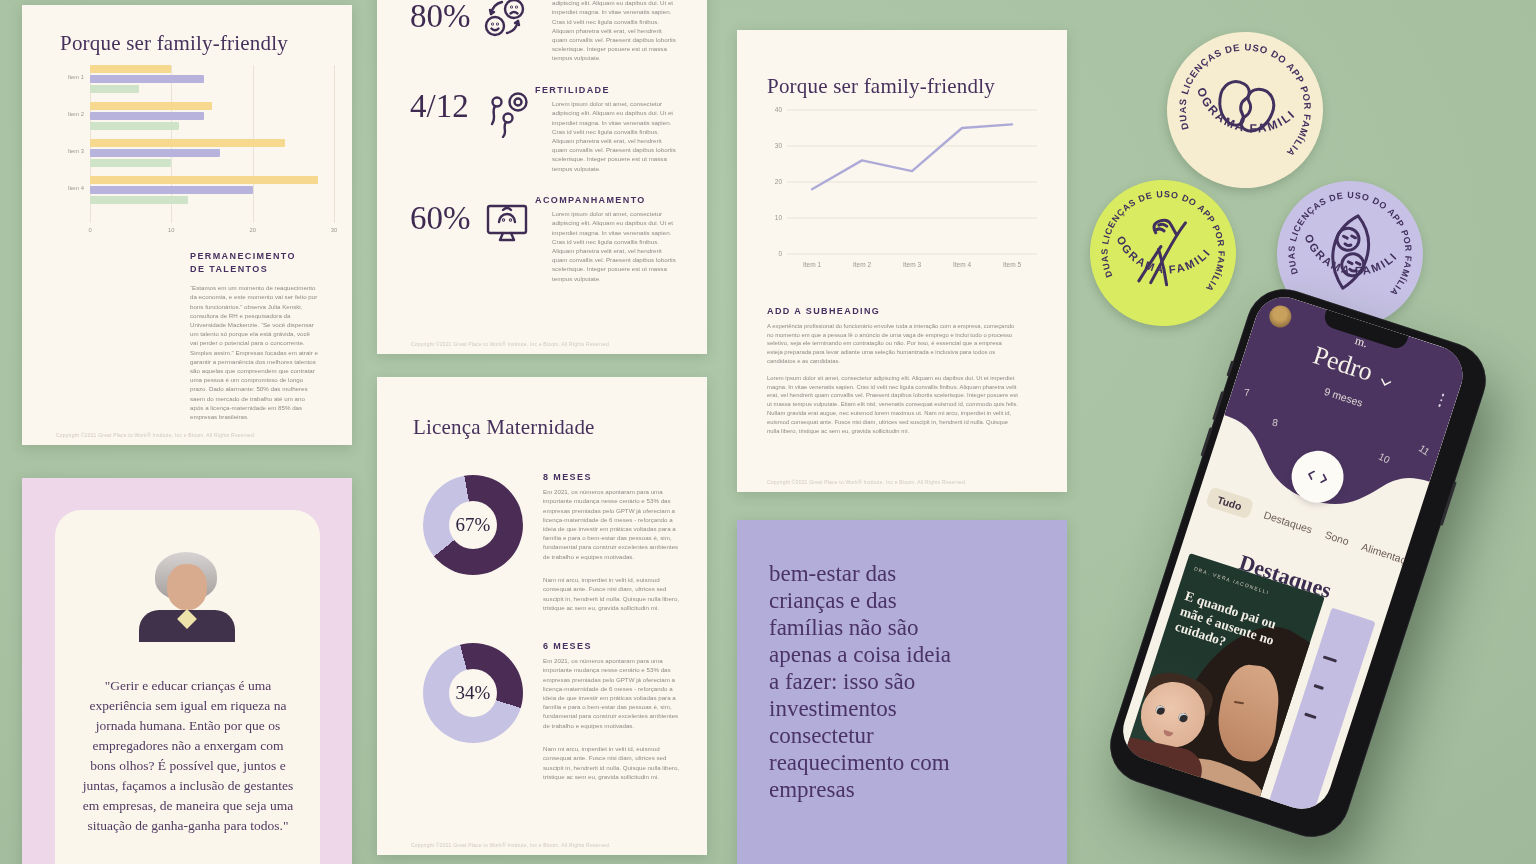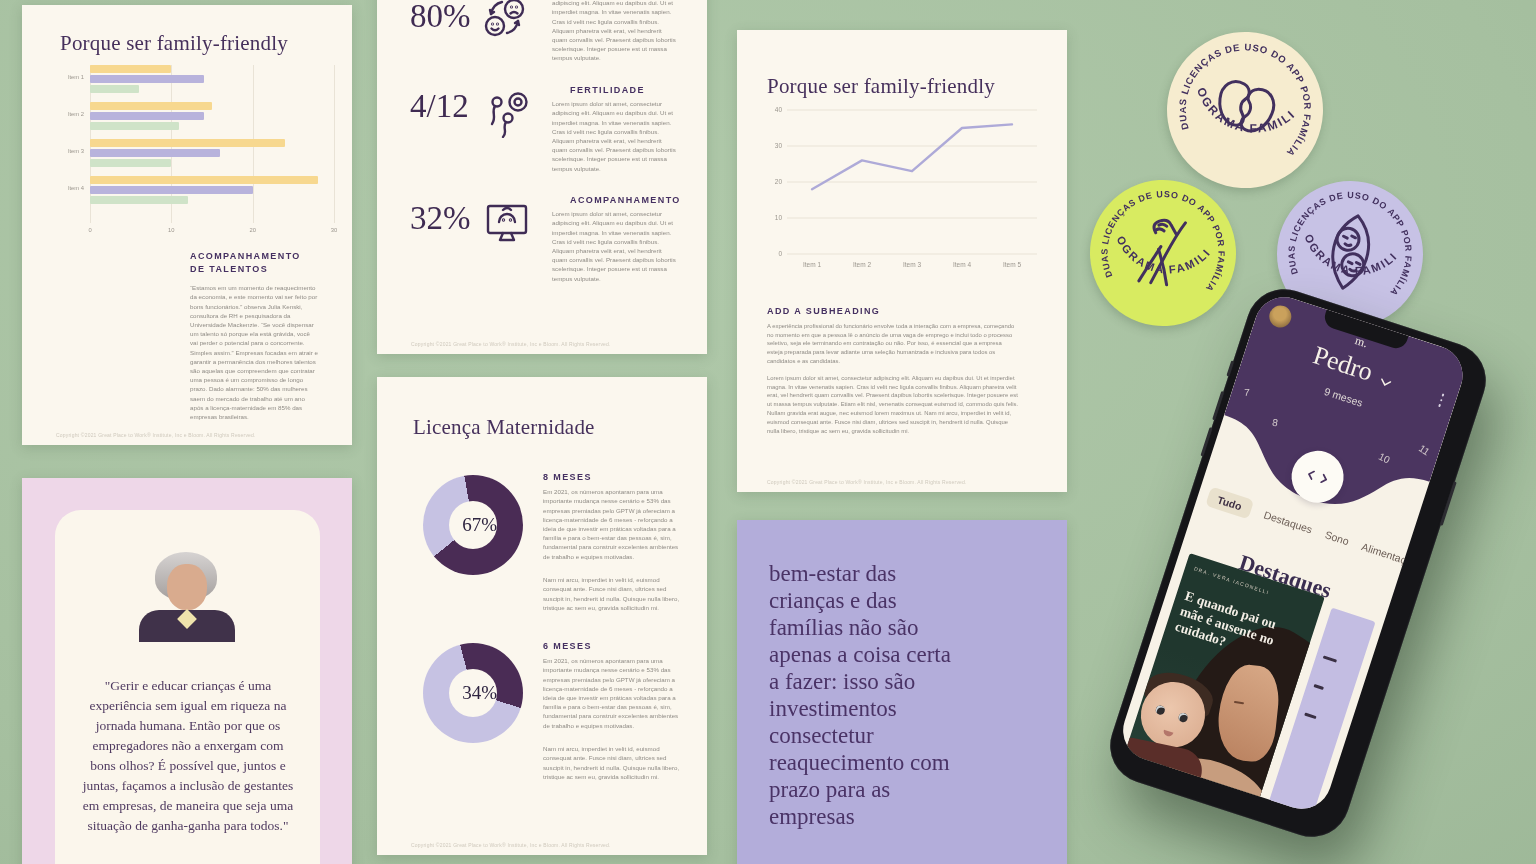--- a/index.html
+++ b/index.html
@@ -23,28 +23,28 @@
   .xticks{position:absolute;left:68px;top:222px;width:244px;height:10px;}
   .xticks span{position:absolute;transform:translateX(-50%);font-size:5.8px;color:#9b968e;}
   #cardA .mini-h{left:168px;top:238px;width:120px;}
   #cardA .body-txt{left:168px;top:272px;width:128px;}
 
   
   #cardB{left:377px;top:-58px;width:330px;height:412px;}
   .stat-num{position:absolute;font-family:"Liberation Serif",serif;font-size:33px;color:#3f2b52;}
   .stat-icon{position:absolute;}
   .stat-icon svg{stroke:#3f2c55;stroke-width:2.4;fill:none;stroke-linecap:round;stroke-linejoin:round;}
-  #cardB .mini-h{left:193px;width:130px;}
+  #cardB .mini-h{left:158px;width:130px;}
   #cardB .body-txt{left:175px;width:126px;}
 
   
   #cardC{left:377px;top:377px;width:330px;height:478px;}
   #cardC .slide-title{left:36px;top:24px;}
   .donut{position:absolute;width:100px;height:100px;border-radius:50%;}
-  .hole{position:absolute;inset:26%;background:#fbf7ee;border-radius:50%;display:flex;align-items:center;justify-content:flex-end;}
+  .hole{position:absolute;inset:26%;background:#fbf7ee;border-radius:50%;display:flex;align-items:center;justify-content:center;}
   .hole span{font-family:"Liberation Serif",serif;font-size:19px;color:#2e2440;}
   #cardC .mini-h{left:166px;width:130px;}
   #cardC .body-txt{left:166px;width:140px;}
 
   
   #cardD{left:22px;top:478px;width:330px;height:400px;background:#eed7e8;}
   .inner-quote{position:absolute;left:33px;top:32px;width:265px;height:390px;background:#fbf6ec;border-radius:26px;}
   .portrait{position:absolute;left:84px;top:42px;width:96px;height:90px;}
   .p-hair{position:absolute;left:16px;top:0;width:62px;height:48px;background:linear-gradient(180deg,#d6d3d2,#a5a09e);border-radius:50% 50% 42% 42%;}
   .p-face{position:absolute;left:28px;top:12px;width:40px;height:46px;background:#d9ab8e;border-radius:46%;}
@@ -162,21 +162,21 @@
           <i class="hbar" style="width: 66.6667%; background: rgb(184, 179, 220);"></i>
           <i class="hbar" style="width: 40%; background: rgb(207, 227, 200);"></i>
         </div>
       </div>
     <div class="xticks">
         <span style="left: 0%;">0</span>
         <span style="left: 33.3333%;">10</span>
         <span style="left: 66.6667%;">20</span>
         <span style="left: 100%;">30</span>
       </div>
-    <h2 class="mini-h">ACOMPANHAMENTO DE TALENTOS</h2>
+    <h2 class="mini-h">PERMANECIMENTO DE TALENTOS</h2>
     <p class="body-txt">“Estamos em um momento de reaquecimento da economia, e este momento vai ser feito por bons funcionários.” observa Julia Kenski, consultora de RH e pesquisadora da Universidade Mackenzie. “Se você dispensar um talento só porque ela está grávida, você vai perder o potencial para o concorrente. Simples assim.” Empresas focadas em atrair e garantir a permanência dos melhores talentos são aquelas que compreendem que contratar uma pessoa é um compromisso de longo prazo. Dado alarmante: 50% das mulheres saem do mercado de trabalho até um ano após a licença-maternidade em 85% das empresas brasileiras.</p>
     <span class="copyright">Copyright ©2021 Great Place to Work® Institute, Inc e Bloom. All Rights Reserved.</span>
   </section>
 
   <section class="card" id="cardB">
     <span class="stat-num" style="left:33px;top:56px;">80%</span>
     <span class="stat-icon" style="left:105px;top:56px;">
       <svg width="46" height="42" viewBox="0 0 46 42">
         <circle cx="13" cy="28" r="9"></circle>
           <path d="M9.5 30.5 q3.5 3.5 7 0"></path>
@@ -202,21 +202,21 @@
           <circle cx="33" cy="12" r="3.5"></circle>
         <circle cx="12" cy="12" r="4.5"></circle>
           <path d="M10 16 C6 22 12 27 7 34"></path>
         <circle cx="23" cy="28" r="4.5"></circle>
           <path d="M21 32 C17 38 23 42 18 47"></path>
       </svg>
     </span>
     <p class="body-txt" style="top:151px;">Lorem ipsum dolor sit amet, consectetur adipiscing elit. Aliquam eu dapibus dui. Ut et imperdiet magna. In vitae venenatis sapien. Cras id velit nec ligula convallis finibus. Aliquam pharetra velit erat, vel hendrerit quam convallis vel. Praesent dapibus lobortis scelerisque. Integer posuere est ut massa tempus vulputate.</p>
 
     <h3 class="mini-h" style="top:243px;">ACOMPANHAMENTO</h3>
-    <span class="stat-num" style="left:33px;top:258px;">32%</span>
+    <span class="stat-num" style="left:33px;top:258px;">60%</span>
     <span class="stat-icon" style="left:106px;top:258px;">
       <svg width="48" height="44" viewBox="0 0 48 44">
         <rect x="5" y="6" width="38" height="27" rx="2"></rect>
         <path d="M16 22 a8 8 0 0 1 16 0"></path>
           <path d="M20 10 q4 -4 8 0"></path>
         <circle cx="20.5" cy="20" r=".5"></circle>
           <circle cx="27.5" cy="20" r=".5"></circle>
         <path d="M20 33 l-3 7 h14 l-3 -7"></path>
       </svg>
     </span>
@@ -282,26 +282,25 @@
     <p class="body-txt" style="top:286px;">A experiência profissional do funcionário envolve toda a interação com a empresa, começando no momento em que a pessoa lê o anúncio de uma vaga de emprego e inclui todo o processo seletivo, seja ele terminando em contratação ou não. Por isso, é essencial que a empresa esteja preparada para levar adiante uma seleção humanizada e inclusiva para todos os candidatos e as candidatas.</p>
     <p class="body-txt" style="top:338px;">Lorem ipsum dolor sit amet, consectetur adipiscing elit. Aliquam eu dapibus dui. Ut et imperdiet magna. In vitae venenatis sapien. Cras id velit nec ligula convallis finibus. Aliquam pharetra velit erat, vel hendrerit quam convallis vel. Praesent dapibus lobortis scelerisque. Integer posuere est ut massa tempus vulputate. Etiam elit nisl, venenatis consequat euismod id, commodo quis felis. Nullam gravida erat augue, nec euismod lorem maximus ut. Nam mi arcu, imperdiet in velit id, euismod consequat ante. Fusce nisi diam, ultrices sed suscipit in, hendrerit id nulla. Quisque nulla libero, tristique ac sem eu, gravida sollicitudin mi.</p>
     <span class="copyright" style="left:30px;">Copyright ©2021 Great Place to Work® Institute, Inc e Bloom. All Rights Reserved.</span>
   </section>
 
   <section class="card" id="cardF">
     <div id="purpleLines">
         <div>bem-estar das</div>
         <div>crianças e das</div>
         <div>famílias não são</div>
-        <div>apenas a coisa certa</div>
+        <div>apenas a coisa ideia</div>
         <div>a fazer: isso são</div>
         <div>investimentos</div>
         <div>consectetur</div>
         <div>reaquecimento com</div>
-        <div>prazo para as</div>
         <div>empresas</div>
       </div>
   </section>
 
   <div class="sticker" id="stk1" style="background: rgb(246, 236, 207);">
     <svg width="156" height="156" viewBox="0 0 150 150">
       <defs>
         <path id="arcT1" d="M38 118 A57 57 0 1 1 112 118"></path>
         <path id="arcB1" d="M24 64 A57 57 0 0 0 126 64"></path>
       </defs>

